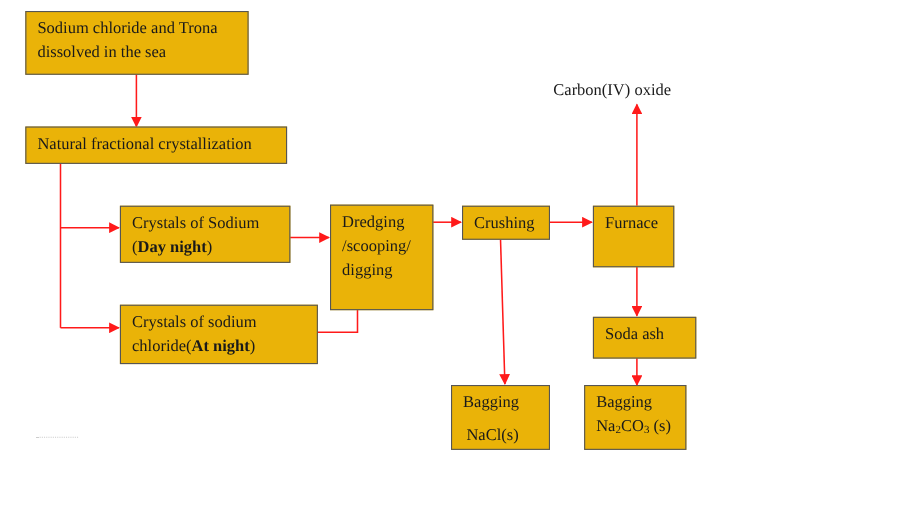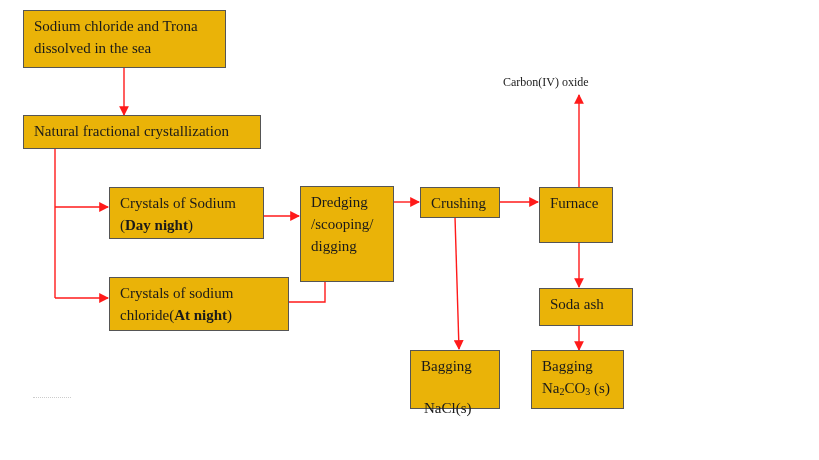--- a/index.html
+++ b/index.html
@@ -1,20 +1,20 @@
 <!DOCTYPE html>
 <html><head>
 <meta charset="utf-8">
 <style>
   html, body { margin: 0; padding: 0; background: #ffffff; }
   body { width: 819px; height: 460px; position: relative; overflow: hidden;
          font-family: "Liberation Serif", "DejaVu Serif", serif; color: #1a1a1a; }
   .box { position: absolute; box-sizing: border-box; border: 1.4px solid #555555;
          background: #eab308; font-size: 15px; line-height: 22px; padding: 4px 0 0 10px; }
-  .label { position: absolute; font-size: 12px; line-height: 20px; white-space: nowrap; }
+  .label { position: absolute; font-size: 15px; line-height: 20px; white-space: nowrap; }
   svg#arrows { position: absolute; left: 0; top: 0; }
   b { font-weight: bold; }
   sub { font-size: 10px; vertical-align: -2px; line-height: 0; }
   .faint { position: absolute; left: 33px; top: 397px; width: 38px; height: 1px;
            border-top: 1px dotted #cccccc; }
 </style>
 </head>
 <body>
 
 <svg id="arrows" width="819" height="460">
@@ -73,21 +73,21 @@
 </div>
 
 <div class="label" style="left:503px;top:72px;">Carbon(IV) oxide</div>
 
 <div class="box" style="left:539px;top:288px;width:94px;height:38px;">
   <div>Soda ash</div>
 </div>
 
 <div class="box" style="left:410px;top:350px;width:90px;height:59px;">
   <div>Bagging</div>
-  <div style="margin-top:20px;padding-left:3px;">NaCl(s)</div>
+  <div style="margin-top:8px;padding-left:3px;">NaCl(s)</div>
 </div>
 
 <div class="box" style="left:531px;top:350px;width:93px;height:59px;">
   <div>Bagging</div>
   <div><span>Na</span><sub>2</sub><span>CO</span><sub>3</sub><span> (s)</span></div>
 </div>
 
 <div class="faint"></div>
 
 </body></html>

